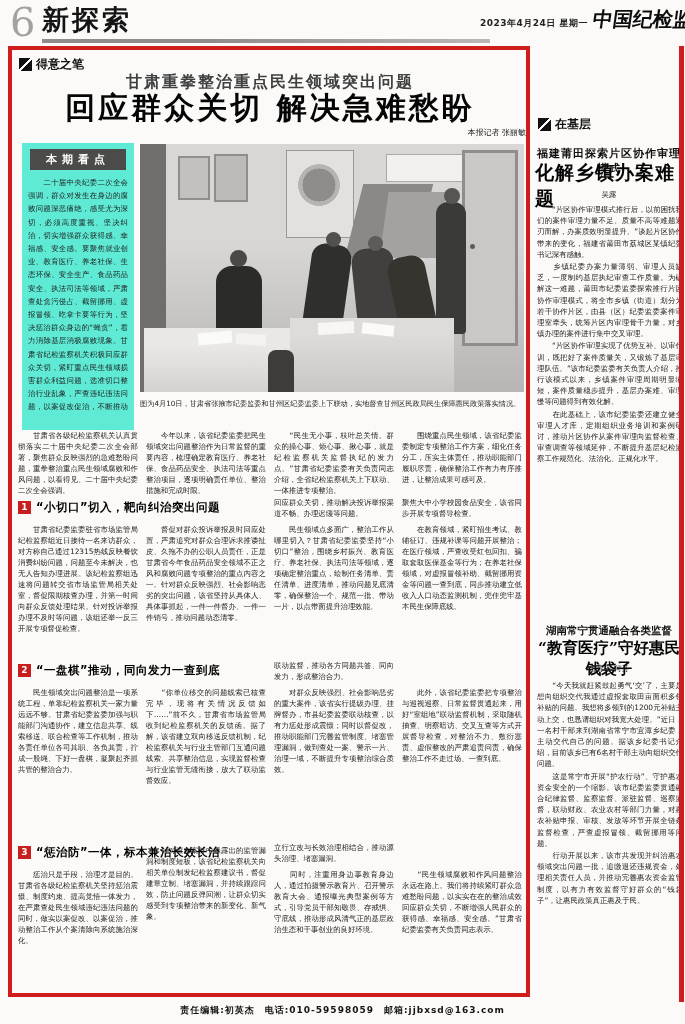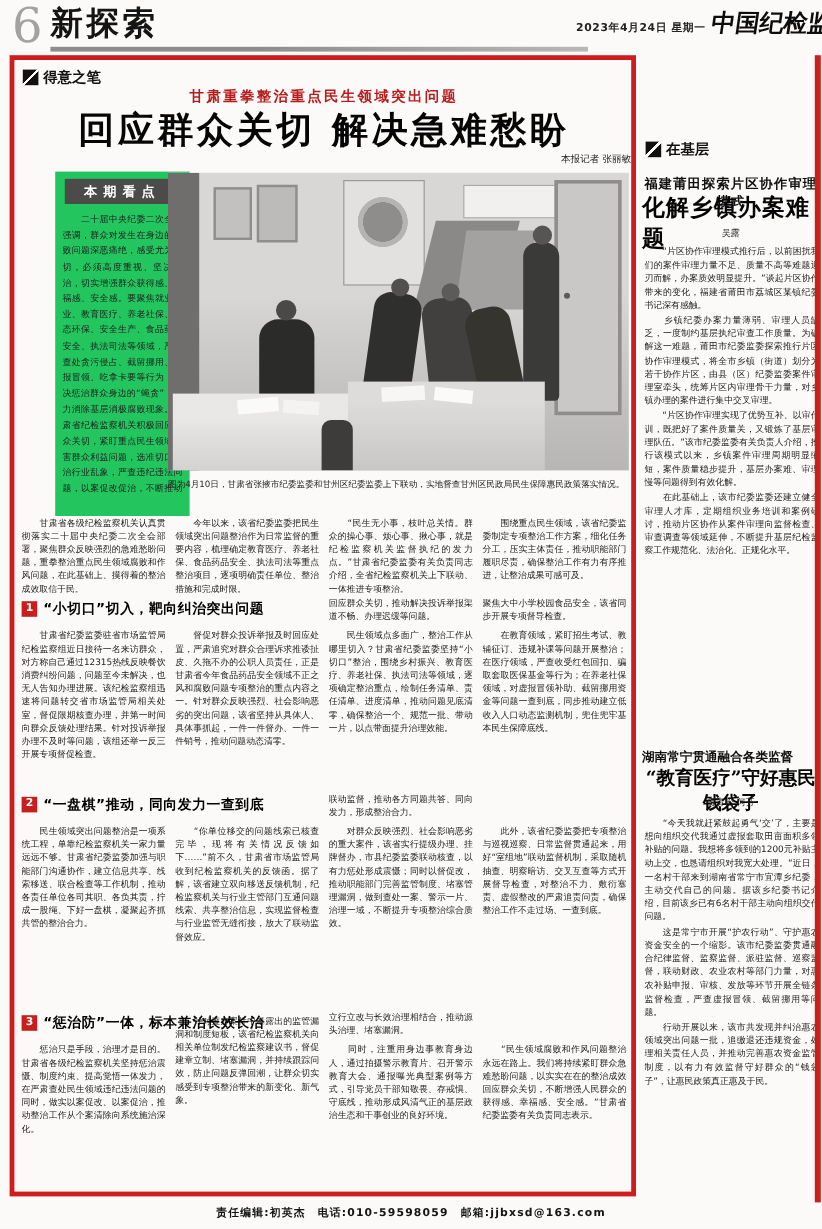--- a/index.html
+++ b/index.html
@@ -22,29 +22,29 @@
   
   .red-box{position:absolute;left:8px;top:46px;width:522px;height:951px;border:4px solid #cf1d1d;
     box-sizing:border-box;z-index:5;pointer-events:none;}
   .red-edge{position:absolute;left:679px;top:46px;width:5px;height:956px;background:#cf1d1d;z-index:5;}
 
   
   .feat-tag{position:absolute;left:19px;top:56px;display:flex;align-items:center;gap:4px;
     font-size:12px;font-weight:700;color:#111;}
   .tag-ico{width:13px;height:13px;display:inline-block;
     background:linear-gradient(135deg,#111 44%,#fff 44%,#fff 56%,#111 56%);}
-  .kicker{position:absolute;left:14px;top:72px;width:512px;text-align:center;font-size:12px;
-    font-weight:700;color:#b91c1c;letter-spacing:2px;}
+  .kicker{position:absolute;left:14px;top:72px;width:512px;text-align:center;font-size:16px;
+    font-weight:700;color:#404040;letter-spacing:2px;}
   .headline{position:absolute;left:14px;top:88px;width:512px;text-align:center;font-size:30px;
     font-weight:900;color:#050505;font-family:"DejaVu Serif","Liberation Serif",serif;letter-spacing:3px;}
   .byline{position:absolute;left:14px;top:127px;width:512px;text-align:right;font-size:8px;color:#222;}
 
   
-  .hl-panel{position:absolute;left:22px;top:143px;width:112px;height:287px;background:#22c55e;
-    box-sizing:border-box;padding:6px 6px;margin-left:24px;}
+  .hl-panel{position:absolute;left:22px;top:143px;width:112px;height:287px;background:#5eead4;
+    box-sizing:border-box;padding:6px 6px;}
   .hl-title{background:#4b4b49;color:#fff;font-size:11px;font-weight:700;letter-spacing:5px;
     text-align:center;padding:3px 0;margin:0 2px 6px 2px;}
   .hl-body{font-size:7.4px;line-height:13.2px;text-align:justify;color:#1d1d1d;overflow:hidden;height:236px;}
 
   
   .photo{position:absolute;left:140px;top:144px;width:384px;height:248px;overflow:hidden;
     background:linear-gradient(to bottom,#d8d7d5 0 40%,#c6c5c3 70%,#b7b6b4);}
   .ph{position:absolute;}
   .caption{position:absolute;left:140px;top:399px;width:384px;font-size:7.2px;color:#1d1d1d;
     white-space:nowrap;overflow:hidden;display:flex;}
@@ -61,21 +61,21 @@
   .sb-tag{position:absolute;left:538px;top:116px;display:flex;align-items:center;gap:4px;
     font-size:12px;font-weight:700;color:#111;}
   .sb-kicker{position:absolute;left:535px;top:146px;width:148px;text-align:center;font-size:11px;
     font-weight:700;color:#111;letter-spacing:1px;}
   .sb-headline1{position:absolute;left:535px;top:160px;width:148px;text-align:left;font-size:19px;
     font-weight:900;font-family:"DejaVu Serif","Liberation Serif",serif;color:#050505;letter-spacing:1px;}
   .sb-byline{position:absolute;left:535px;width:148px;text-align:center;font-size:7.5px;color:#222;}
   .sb-body{position:absolute;left:537px;width:146px;font-size:7.4px;line-height:11.2px;
     text-align:justify;color:#1b1b1b;overflow:hidden;}
   .sb-body p{margin:0 0 1px 0;}
-  .sb-kicker2{position:absolute;left:535px;top:624px;width:148px;font-size:10.5px;
+  .sb-kicker2{position:absolute;left:535px;top:624px;width:148px;text-align:center;font-size:10.5px;
     font-weight:700;color:#111;}
   .sb-headline2{position:absolute;left:535px;top:638px;width:148px;text-align:center;font-size:15.5px;
     font-weight:900;font-family:"DejaVu Serif","Liberation Serif",serif;color:#050505;}
 
   
   .footer{position:absolute;left:0;top:1004px;width:685px;text-align:center;font-size:9px;
     font-weight:700;color:#141414;letter-spacing:1px;}
 </style>
 </head>
 <body>
@@ -130,21 +130,21 @@
     <div class="ph" style="left:96px;top:190px;width:30px;height:11px;background:#f4f3f1;transform:rotate(4deg);"></div>
     <div class="ph" style="left:178px;top:178px;width:36px;height:12px;background:#f7f6f4;transform:rotate(-3deg);"></div>
     <div class="ph" style="left:222px;top:180px;width:32px;height:11px;background:#fbfaf8;transform:rotate(6deg);"></div>
     <div class="ph" style="left:128px;top:206px;width:26px;height:42px;background:#3d3c3a;border-radius:8px 8px 0 0;"></div>
   </div>
   <div class="caption">
     <span>图为4月10日，甘肃省张掖市纪委监委和甘州区纪委监委上下联动，实地督查甘州区民政局民生保障惠民政策落实情况。</span>
 
   </div>
 
-  <div class="cell" style="left:18px;top:430px;height:64px">　　甘肃省各级纪检监察机关认真贯彻落实二十届中央纪委二次全会部署，聚焦群众反映强烈的急难愁盼问题，重拳整治重点民生领域腐败和作风问题，在此基础上、摸得着的整治成效取信于民。</div>
+  <div class="cell" style="left:18px;top:430px;height:64px">　　甘肃省各级纪检监察机关认真贯彻落实二十届中央纪委二次全会部署，聚焦群众反映强烈的急难愁盼问题，重拳整治重点民生领域腐败和作风问题，以看得见、二十届中央纪委二次全会强调。</div>
   <div class="cell" style="left:274px;top:430px;height:64px">　　“民生无小事，枝叶总关情。群众的操心事、烦心事、揪心事，就是纪检监察机关监督执纪的发力点。”甘肃省纪委监委有关负责同志介绍，全省纪检监察机关上下联动、一体推进专项整治。</div>
   <div class="cell" style="left:146px;top:430px;height:64px">　　今年以来，该省纪委监委把民生领域突出问题整治作为日常监督的重要内容，梳理确定教育医疗、养老社保、食品药品安全、执法司法等重点整治项目，逐项明确责任单位、整治措施和完成时限。</div>
   <div class="cell" style="left:402px;top:430px;height:64px">　　围绕重点民生领域，该省纪委监委制定专项整治工作方案，细化任务分工，压实主体责任，推动职能部门履职尽责，确保整治工作有力有序推进，让整治成果可感可及。</div>
 
   <div class="sec-head" style="top:498px">
     <span class="sec-num">1</span>
     <span class="sec-title">“小切口”切入，靶向纠治突出问题</span>
   </div>
   <div class="cell" style="left:274px;top:497px;height:24px">回应群众关切，推动解决投诉举报渠道不畅、办理迟缓等问题。</div>
   <div class="cell" style="left:402px;top:497px;height:24px">聚焦大中小学校园食品安全，该省同步开展专项督导检查。</div>

